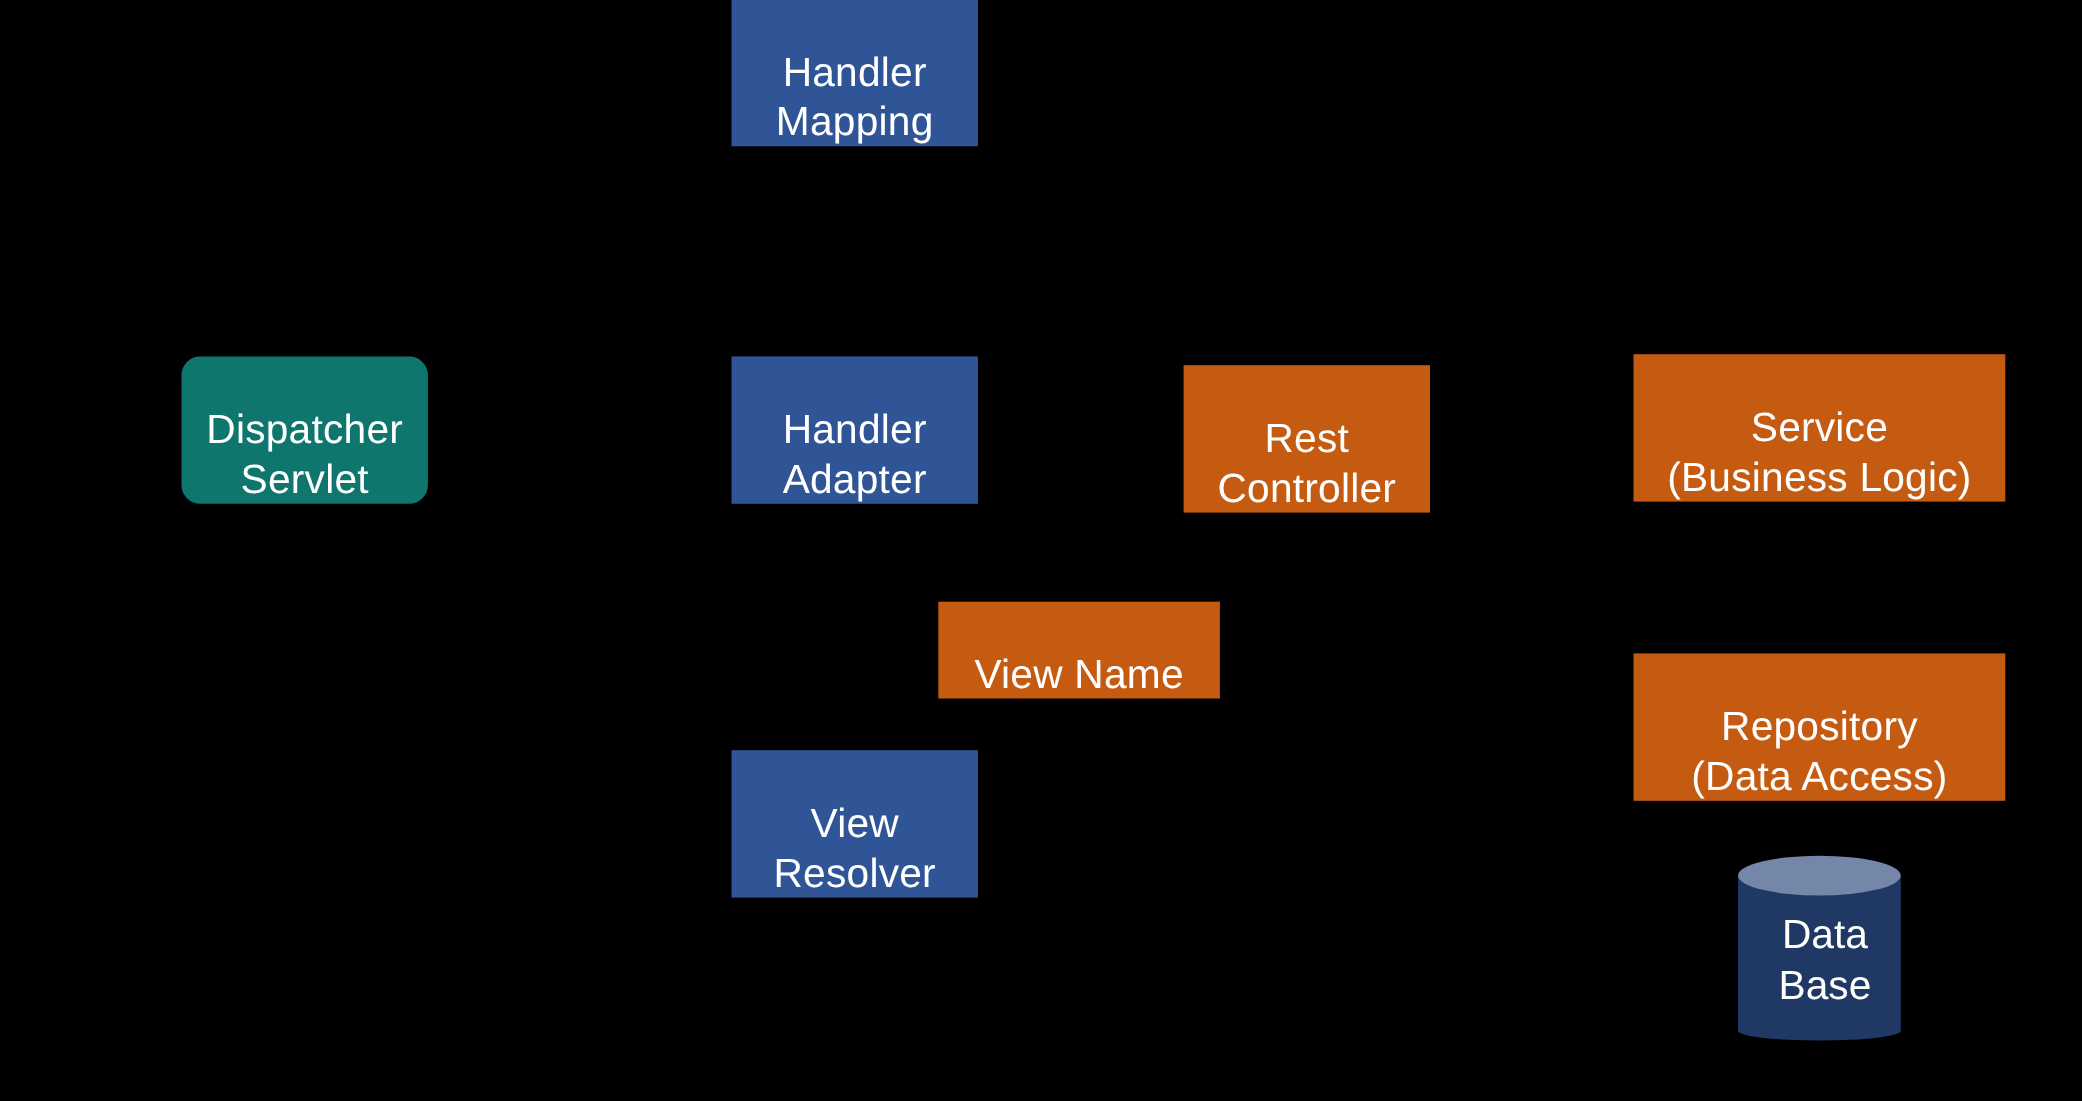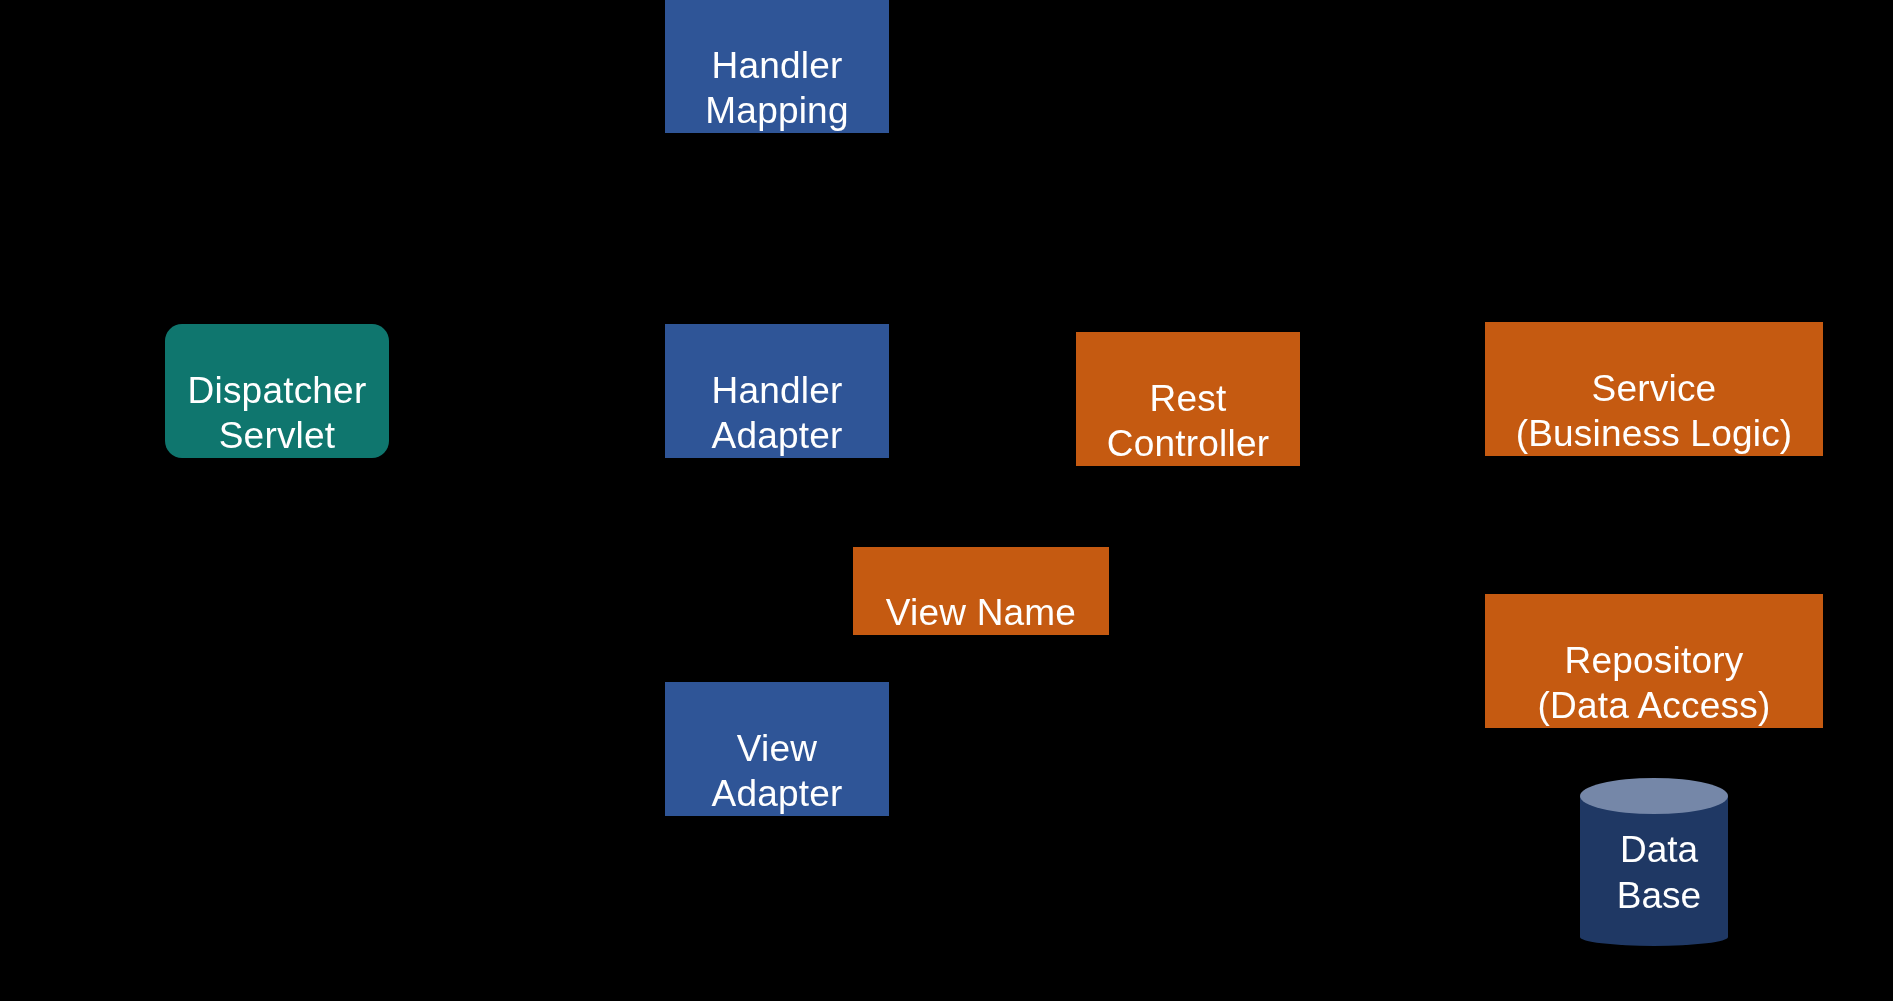--- a/index.html
+++ b/index.html
@@ -115,21 +115,21 @@
     <span class="label">View Name</span>
   </div>
 
   <div class="node" style="left: 1485px; top: 550px; width: 338px; height: 134px; background: rgb(197, 90, 17); color: rgb(255, 255, 255); font-size: 37px; margin-top: 44px;">
     <span class="label">Repository
 (Data Access)</span>
   </div>
 
   <div class="node" style="left: 665px; top: 682px; width: 224px; height: 134px; background: rgb(47, 85, 151); color: rgb(255, 255, 255); font-size: 37px;">
     <span class="label">View
-Adapter</span>
+Resolver</span>
   </div>
 
   <div class="cylinder" id="db-cylinder" style="left: 1580px; top: 778px; width: 148px; height: 168px; font-size: 37px;">
     <div class="cyl-bottom" style="background: rgb(31, 56, 100);"></div>
     <div class="cyl-body" style="background: rgb(31, 56, 100);"></div>
     <div class="cyl-top" style="background: rgb(117, 135, 168);"></div>
     <div class="cyl-text" style="color: rgb(255, 255, 255);">Data
 Base</div>
   </div>
 

